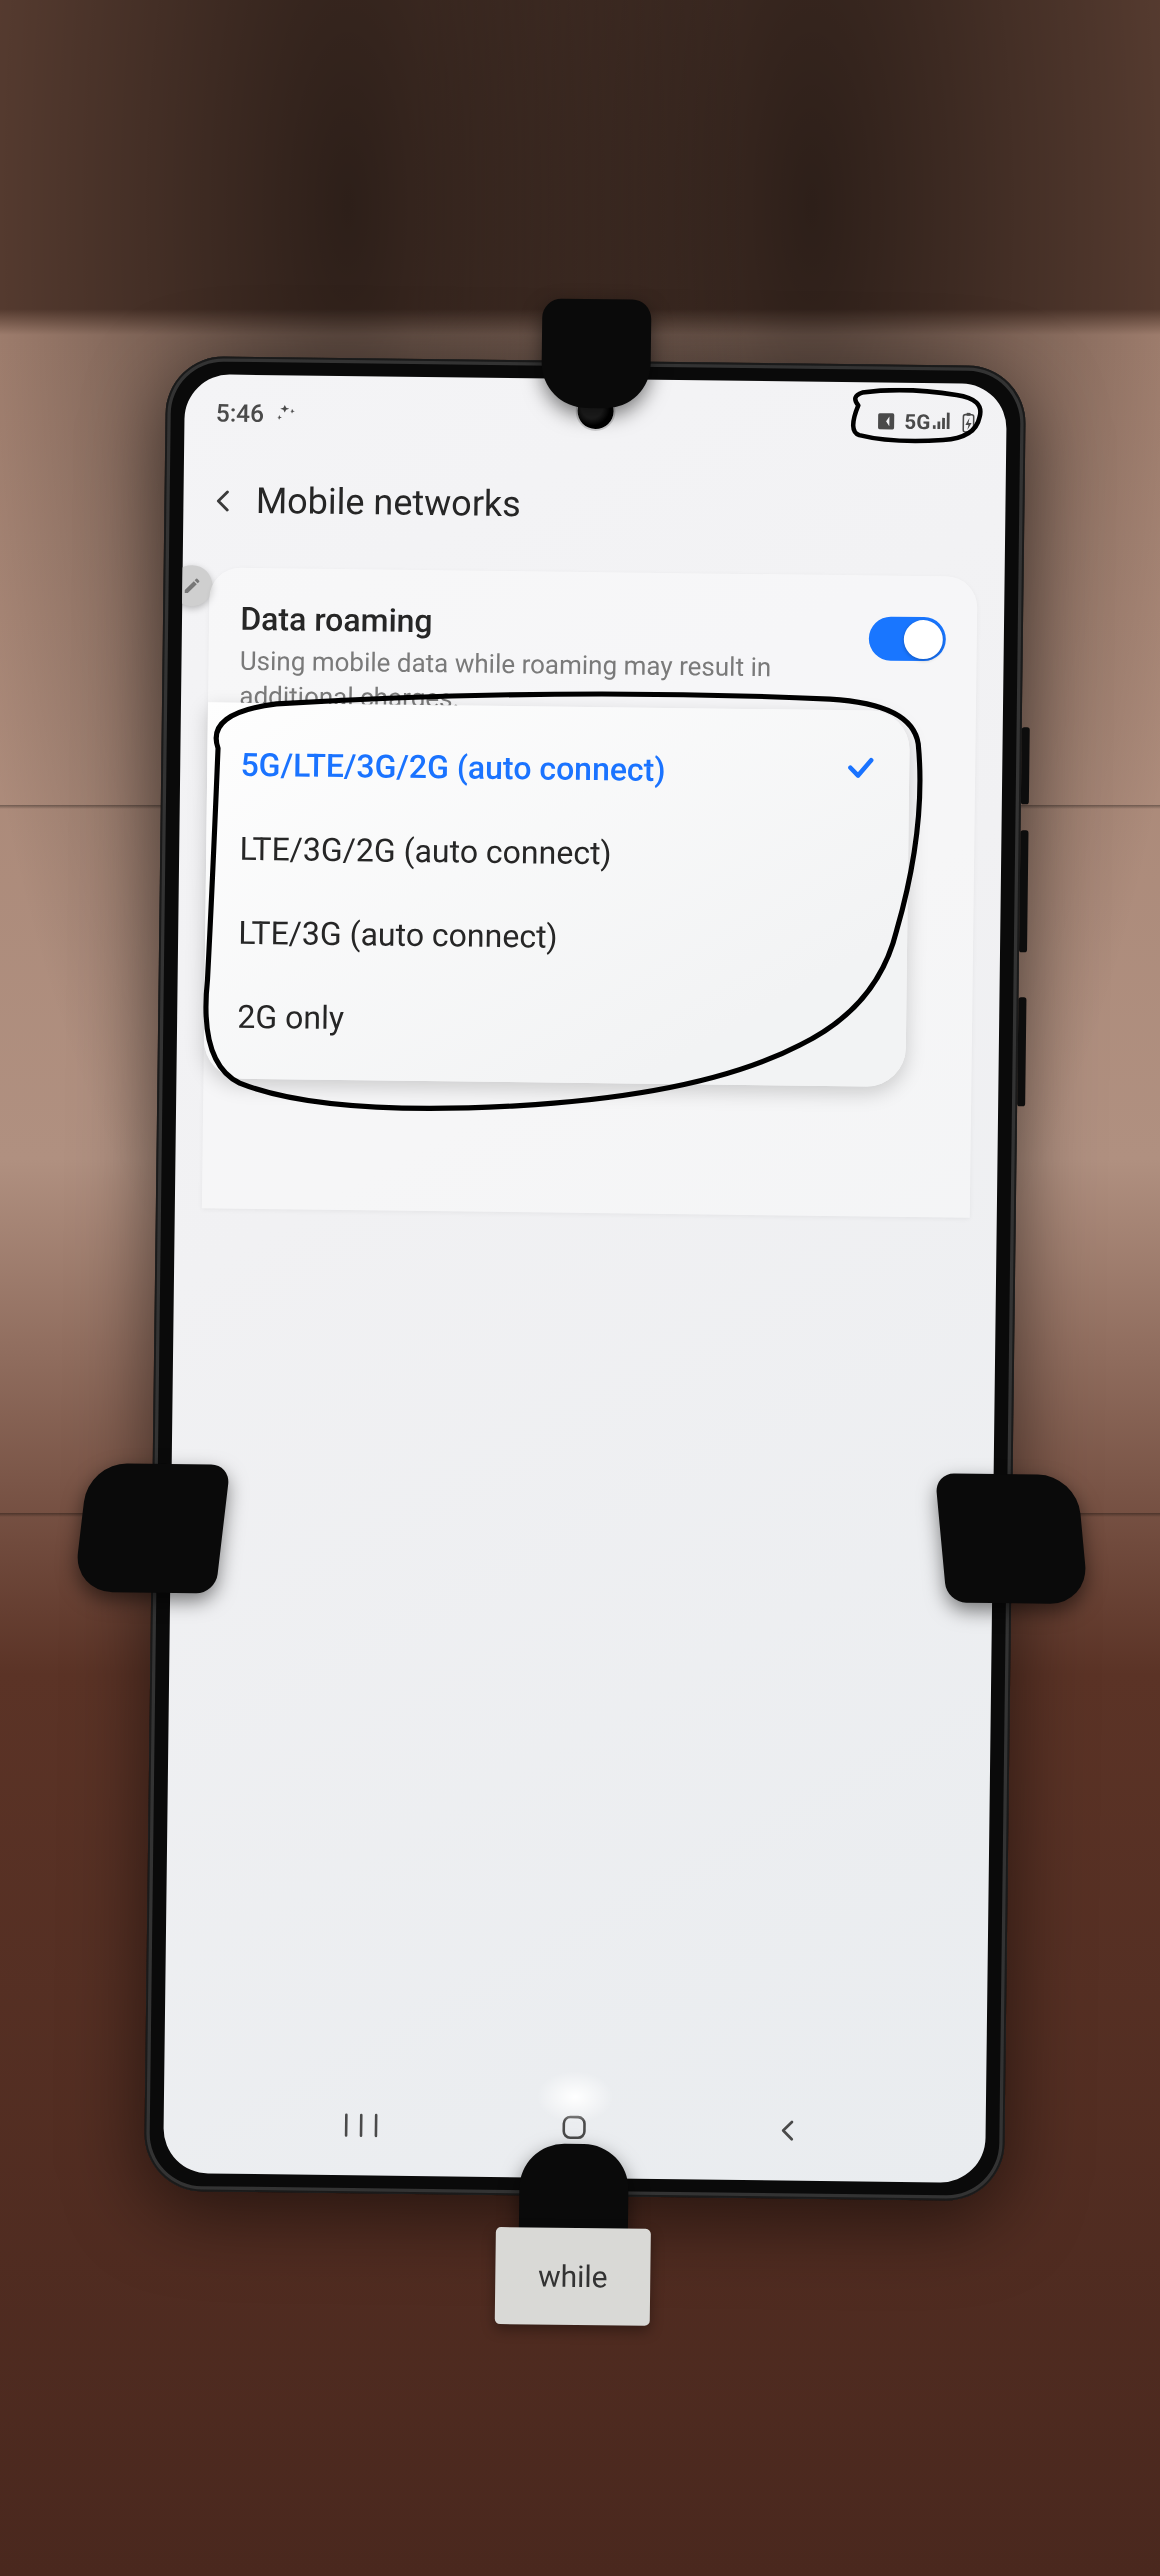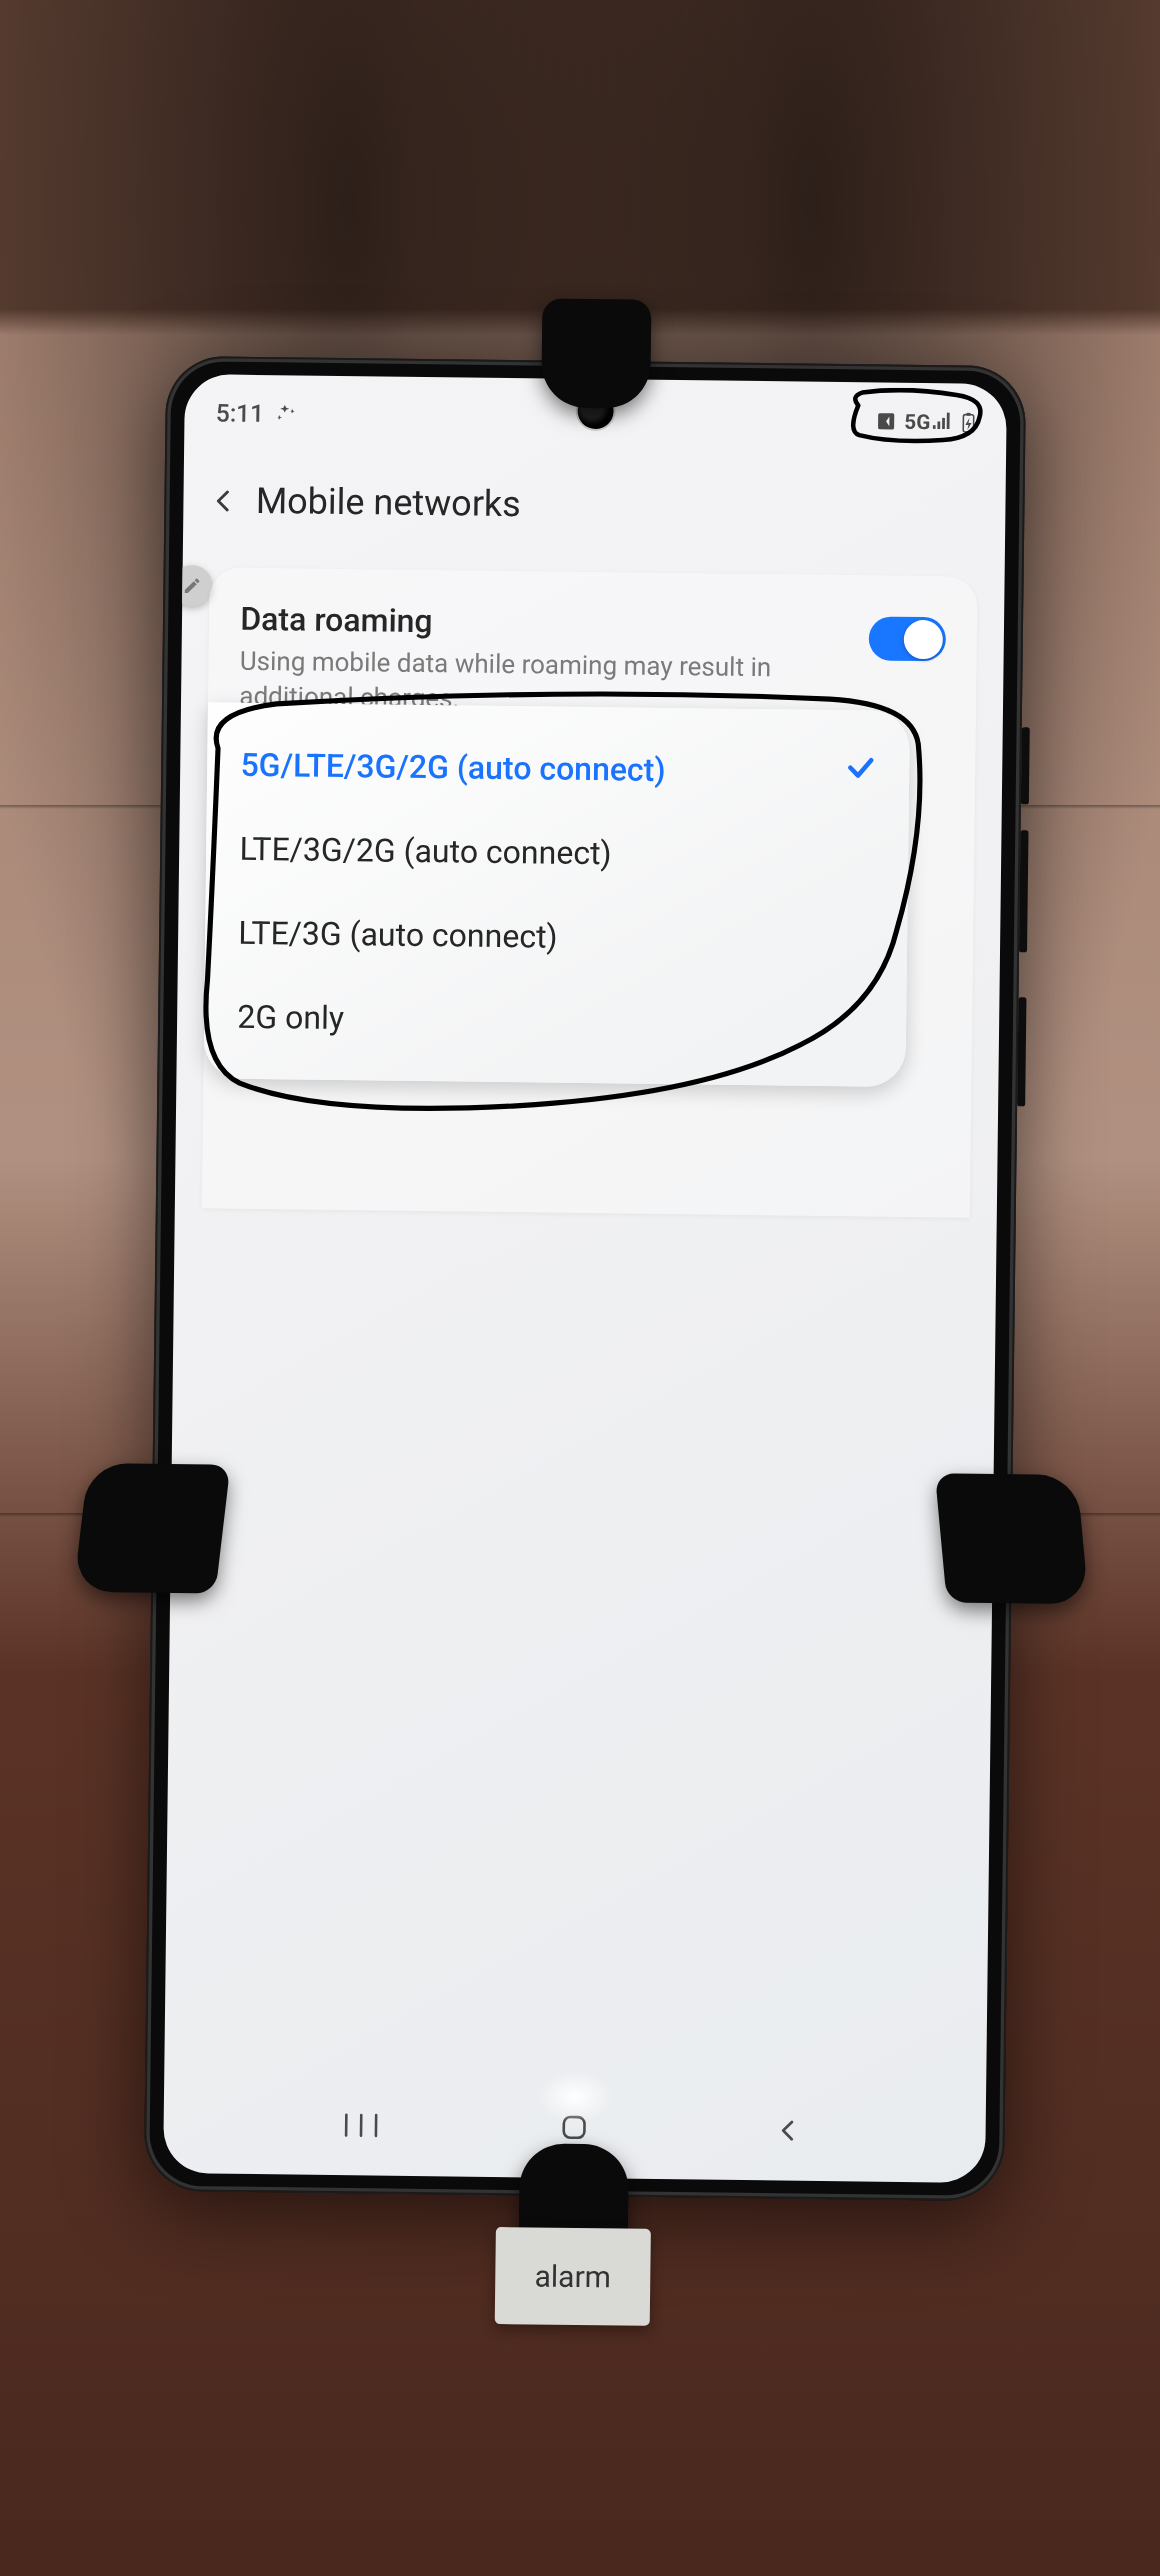--- a/index.html
+++ b/index.html
@@ -160,21 +160,21 @@
   <div class="side-btn b1"></div>
   <div class="side-btn b2"></div>
   <div class="side-btn b3"></div>
 
   <div class="screen">
 
     <div class="punch"></div>
 
     <div class="statusbar">
       <div class="status-left">
-        <span>5:11</span>
+        <span>5:46</span>
         <span class="icon-small">
           <svg width="22" height="22" viewBox="0 0 24 24">
               <path fill="#4a4a4a" d="M10 2l1.5 3L15 6l-3.5 1L10 10 8.5 7 5 6l3.5-1L10 2zm8 4l.9 1.8L21 9l-2.1.2L18 11l-.9-1.8L15 9l2.1-.2L18 6zM4 13l.9 1.8L7 16l-2.1.2L4 18l-.9-1.8L1 16l2.1-.2L4 13z"></path>
             </svg>
         </span>
       </div>
       <div class="status-right">
         <span class="icon-small">
           <svg width="19.3" height="19.3" viewBox="0 0 24 24">
               <path fill="#4a4a4a" d="M20 2H4a2 2 0 0 0-2 2v16a2 2 0 0 0 2 2h16a2 2 0 0 0 2-2V4a2 2 0 0 0-2-2zM8 18l8-12v12l-8-12"></path>
@@ -280,16 +280,16 @@
 
     <div class="lens-flare"></div>
   </div>
 
   <div class="clip top"></div>
   <div class="clip left"></div>
   <div class="clip right"></div>
   <div class="clip bottom"></div>
 
   <div class="tag">
-    <span>alarm</span>
+    <span>while</span>
   </div>
 </div>
 
 
 </body></html>

